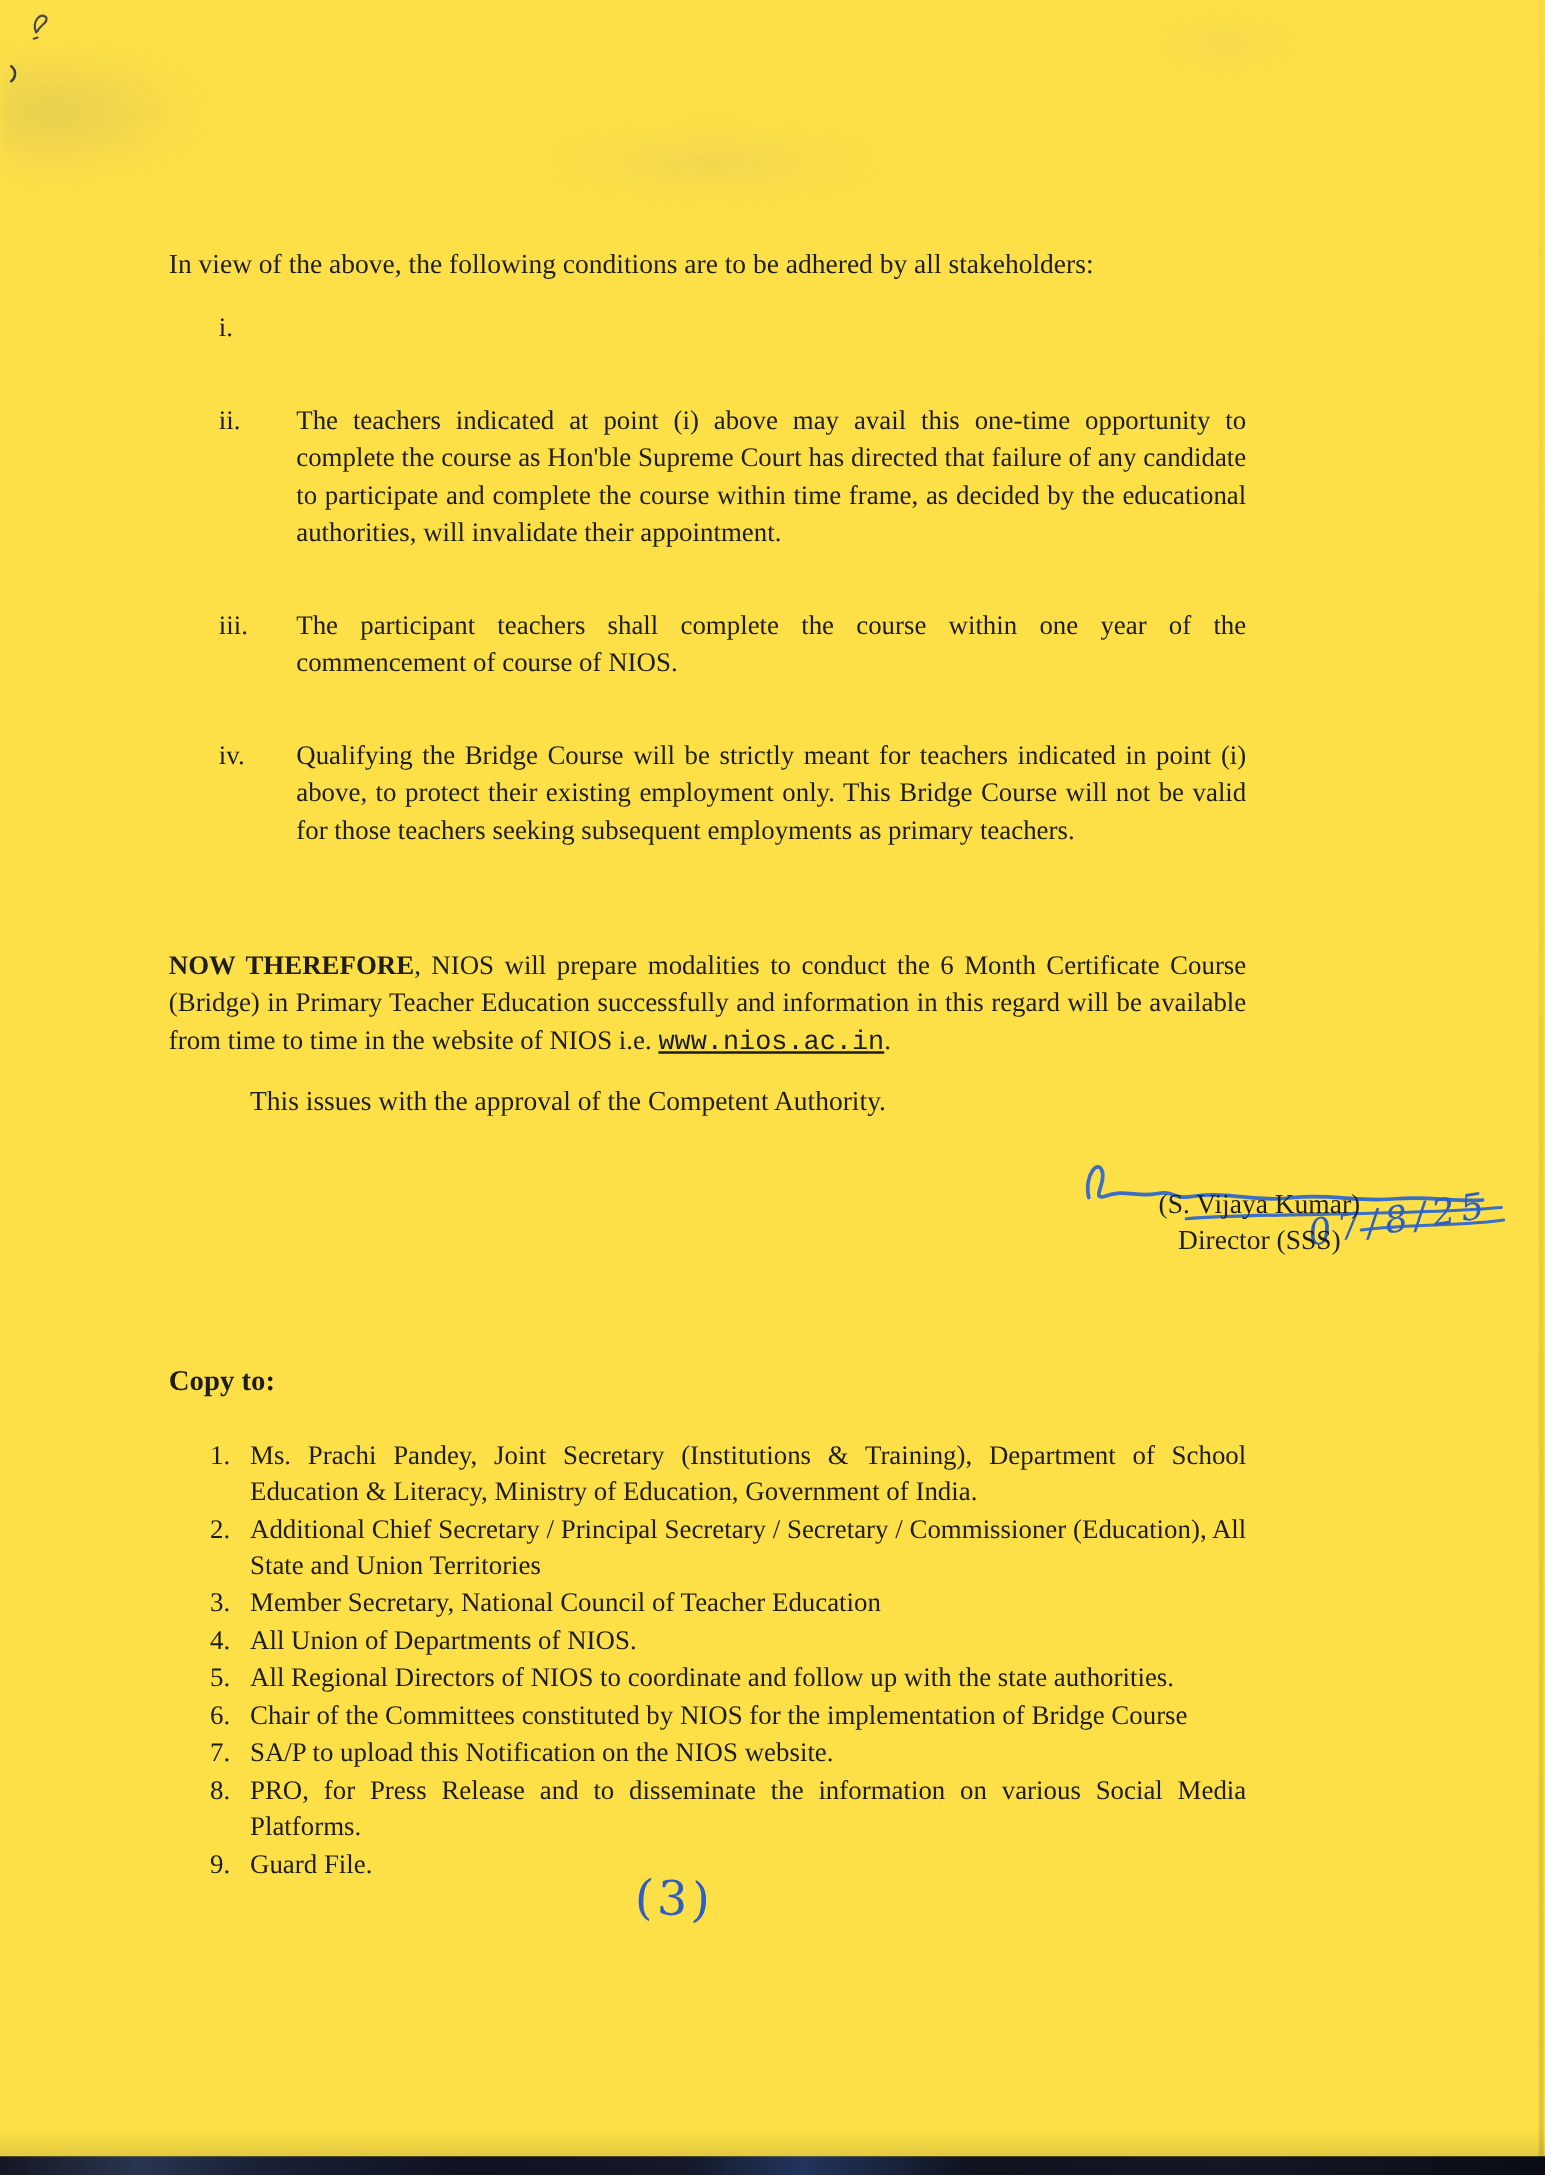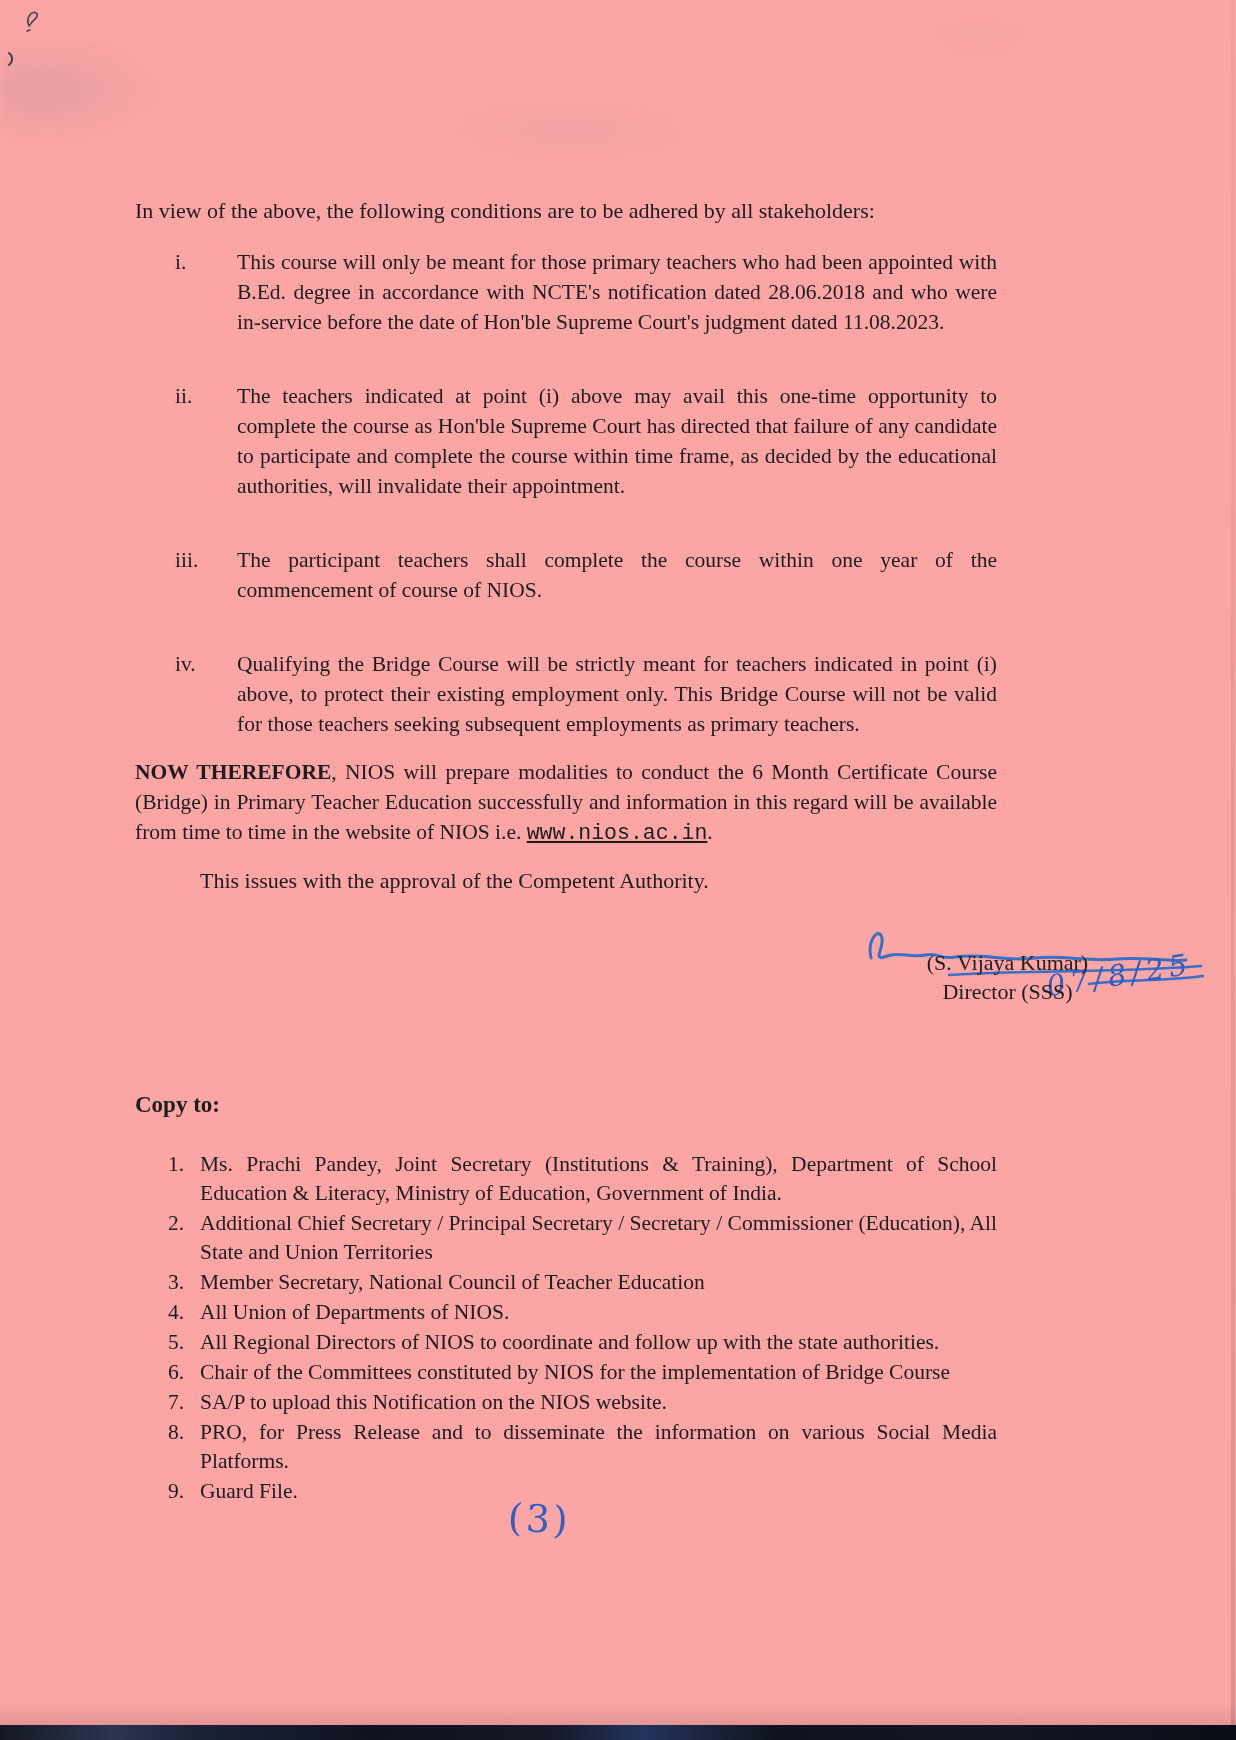--- a/index.html
+++ b/index.html
@@ -1,20 +1,20 @@
 <!DOCTYPE html>
 <html><head>
 <meta charset="utf-8">
 <style>
   html,body { margin:0; padding:0; background:#d8d8d8; }
   .page {
     position:relative;
     width:1236px; height:1740px;
     margin:0 auto;
-    background:#fca5a5;
+    background:#fde047;
     overflow:hidden;
     font-family:"Liberation Serif", serif;
     color:#1d1d1d;
   }
   
   .artifact { position:absolute; pointer-events:none; }
   .art-tl { top:40px; left:0; width:170px; height:110px;
     background:radial-gradient(ellipse at 25% 45%, rgba(125,125,130,0.16), transparent 70%);
     filter:blur(5px); }
   .art-tc { top:95px; left:430px; width:280px; height:70px;
@@ -83,21 +83,20 @@
   </svg>
   <svg class="pen-mark" style="left:5px;top:50px;" width="14" height="18" viewBox="0 0 14 18">
     <path d="M4,3 C9,7 7,13 4,15" fill="none" stroke="#3c3c46" stroke-width="2" stroke-linecap="round"></path>
   </svg>
 
   <div class="abs intro">In view of the above, the following conditions are to be adhered by all stakeholders:</div>
 
   <div class="abs conditions">
     <div class="cond-row">
       <div class="cond-num">i.</div>
-      <div class="cond-text">This course will only be meant for those primary teachers who had been appointed with B.Ed. degree in accordance with NCTE's notification dated 28.06.2018 and who were in-service before the date of Hon'ble Supreme Court's judgment dated 11.08.2023.</div>
     </div>
     <div class="cond-row">
       <div class="cond-num">ii.</div>
       <div class="cond-text">The teachers indicated at point (i) above may avail this one-time opportunity to complete the course as Hon'ble Supreme Court has directed that failure of any candidate to participate and complete the course within time frame, as decided by the educational authorities, will invalidate their appointment.</div>
     </div>
     <div class="cond-row">
       <div class="cond-num">iii.</div>
       <div class="cond-text">The participant teachers shall complete the course within one year of the commencement of course of NIOS.</div>
     </div>
     <div class="cond-row">

